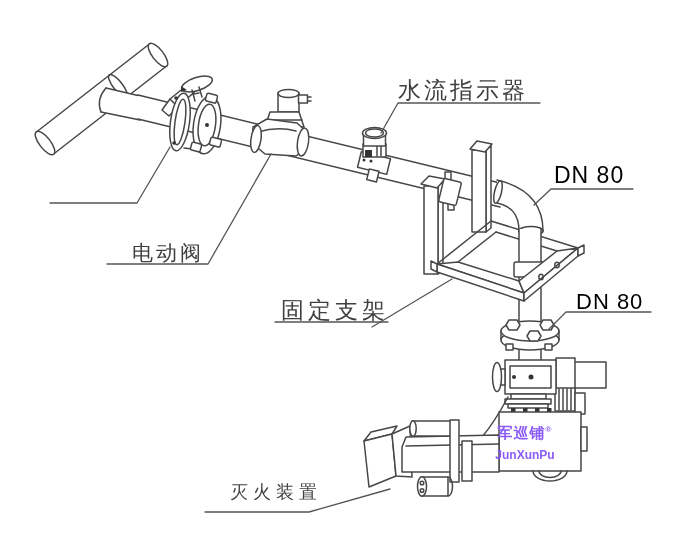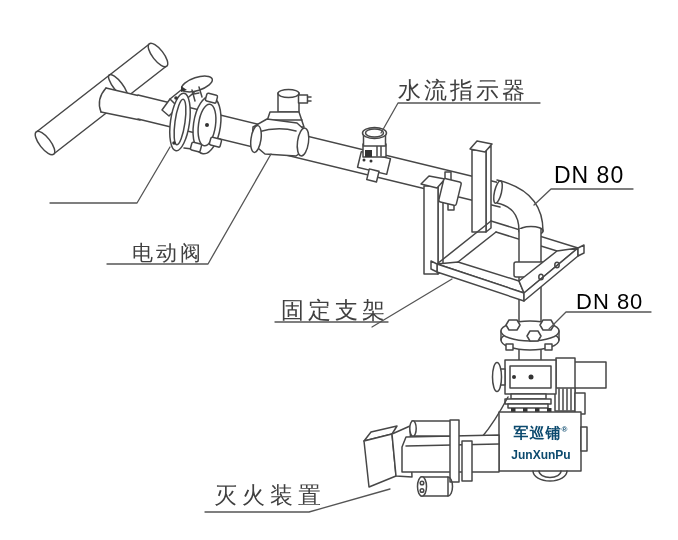--- a/index.html
+++ b/index.html
@@ -4,22 +4,22 @@
 <style>
   html,body{margin:0;padding:0;background:#fff;}
   .stage{position:relative;width:678px;height:540px;background:#fff;overflow:hidden;
          font-family:"Liberation Sans",sans-serif;}
   .stage svg{position:absolute;left:0;top:0;}
   .label{position:absolute;color:#404040;white-space:nowrap;
          font-family:"Liberation Serif",serif;}
   .label.cn{font-weight:500;}
   .label.dim{font-family:"Liberation Sans",sans-serif;color:#000000;font-weight:500;
              letter-spacing:1px;}
-  .logo{position:absolute;left:503px;top:425px;width:76px;text-align:center;
-        color:#0c4a6e;font-family:"Liberation Sans",sans-serif;line-height:1.05;}
+  .logo{position:absolute;left:487px;top:425px;width:76px;text-align:center;
+        color:#8b5cf6;font-family:"Liberation Sans",sans-serif;line-height:1.05;}
   .logo .cn-line{font-size:15px;font-weight:bold;letter-spacing:1px;}
   .logo .reg{font-size:8px;vertical-align:super;}
   .logo .en-line{font-size:12px;font-weight:bold;margin-top:8px;}
 </style>
 </head>
 <body>
 
 <div class="stage">
 
 <svg width="678" height="540" viewBox="0 0 678 540">
@@ -239,20 +239,20 @@
 <div class="label cn" style="left:132px;top:239px;font-size:21px;letter-spacing:3px;">电动阀</div>
 
 <div class="label cn" style="left:398px;top:75px;font-size:23px;letter-spacing:3px;">水流指示器</div>
 
 <div class="label dim" style="left:554px;top:162px;font-size:23px;">DN 80</div>
 
 <div class="label cn" style="left:281px;top:295px;font-size:23px;letter-spacing:4px;">固定支架</div>
 
 <div class="label dim" style="left:576px;top:289px;font-size:22px;">DN 80</div>
 
-<div class="label cn" style="left:214px;top:480px;font-size:23px;letter-spacing:5px;">灭火装置</div>
+<div class="label cn" style="left:230px;top:480px;font-size:18px;letter-spacing:5px;">灭火装置</div>
 
 <div class="logo">
   <div class="cn-line"><span>军巡铺</span><span class="reg">®</span></div>
   <div class="en-line">JunXunPu</div>
 </div>
 
 </div>
 
 </body></html>

